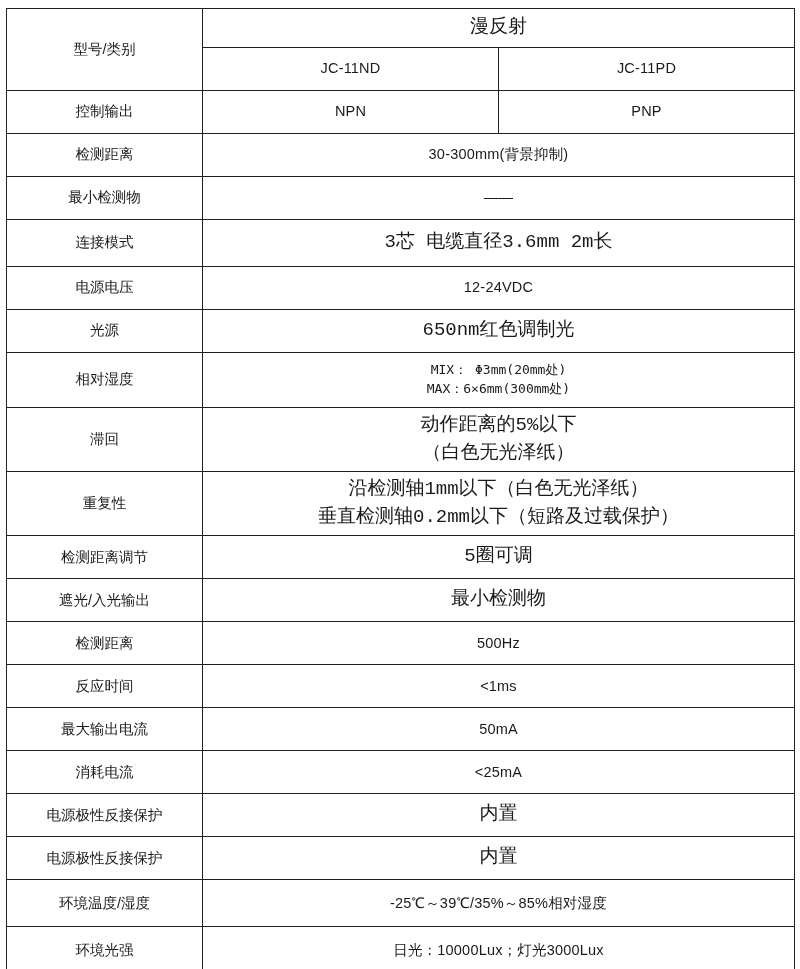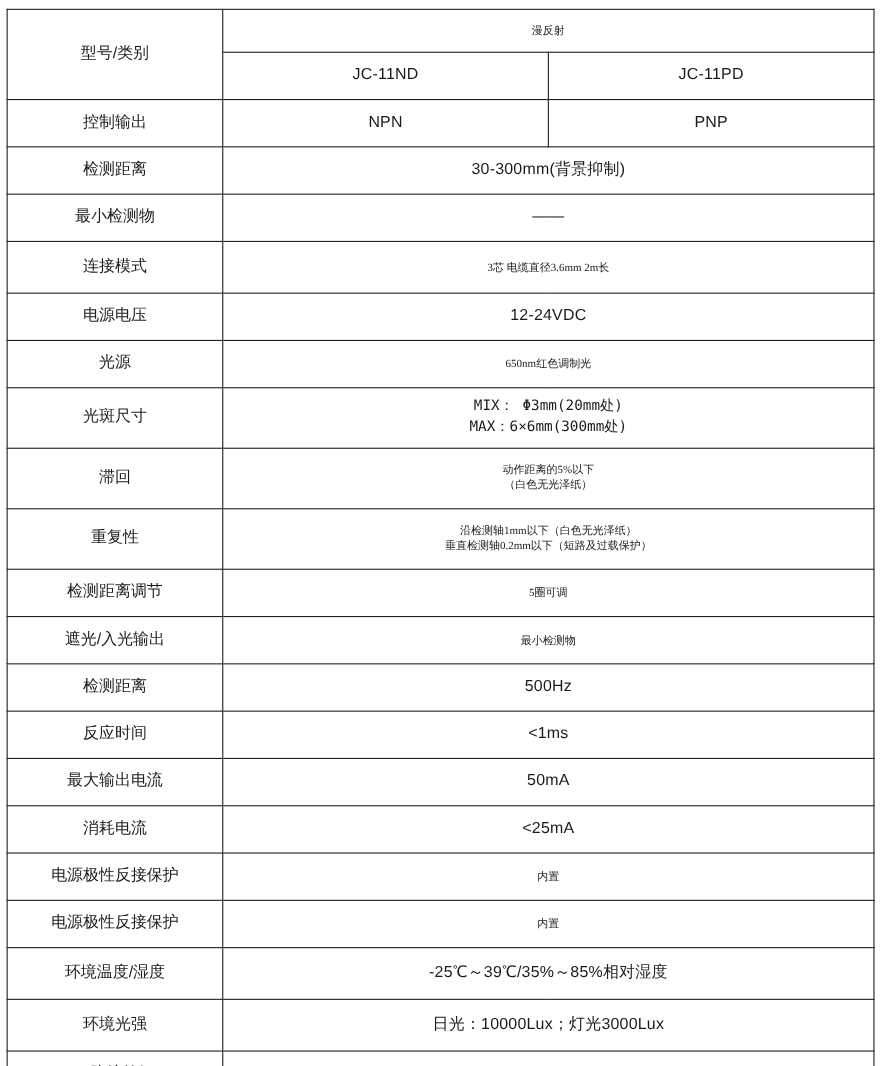--- a/index.html
+++ b/index.html
@@ -41,22 +41,22 @@
     padding-left: 14px;
     font-family: "Liberation Sans", "DejaVu Sans", sans-serif;
     font-size: 14.5px;
   }
   td.value {
     text-align: center;
     font-family: "DejaVu Serif", "Liberation Serif", serif;
     font-size: 14px;
   }
   td.value .cn {
-    font-family: Liberation Serif, serif;
-    font-size: 10px;
+    font-family: Liberation Mono, monospace;
+    font-size: 19px;
   }
   td.mono {
     font-family: Liberation Sans, sans-serif;
     font-size: 13px;
     letter-spacing: 0.2px;
   }
   .r-head td { height: 30px; }
   .row-tall td { height: 38px; }
   .row-mid td { height: 34px; }
   .row-2line td { height: 46px; }
@@ -119,21 +119,21 @@
       </tr>
 
       <tr class="row-mid">
         <td class="label">光源</td>
         <td class="value" colspan="2">
           <span class="cn">650nm红色调制光</span>
         </td>
       </tr>
 
       <tr class="row-2line">
-        <td class="label">光斑尺寸</td>
+        <td class="label">相对湿度</td>
         <td class="value" colspan="2">
           <span class="multi">
             <span class="mixline">MIX： Φ3mm(20mm处)</span>
             <span class="mixline">MAX：6×6mm(300mm处)</span>
           </span>
         </td>
       </tr>
 
       <tr class="row-2line">
         <td class="label">滞回</td>

